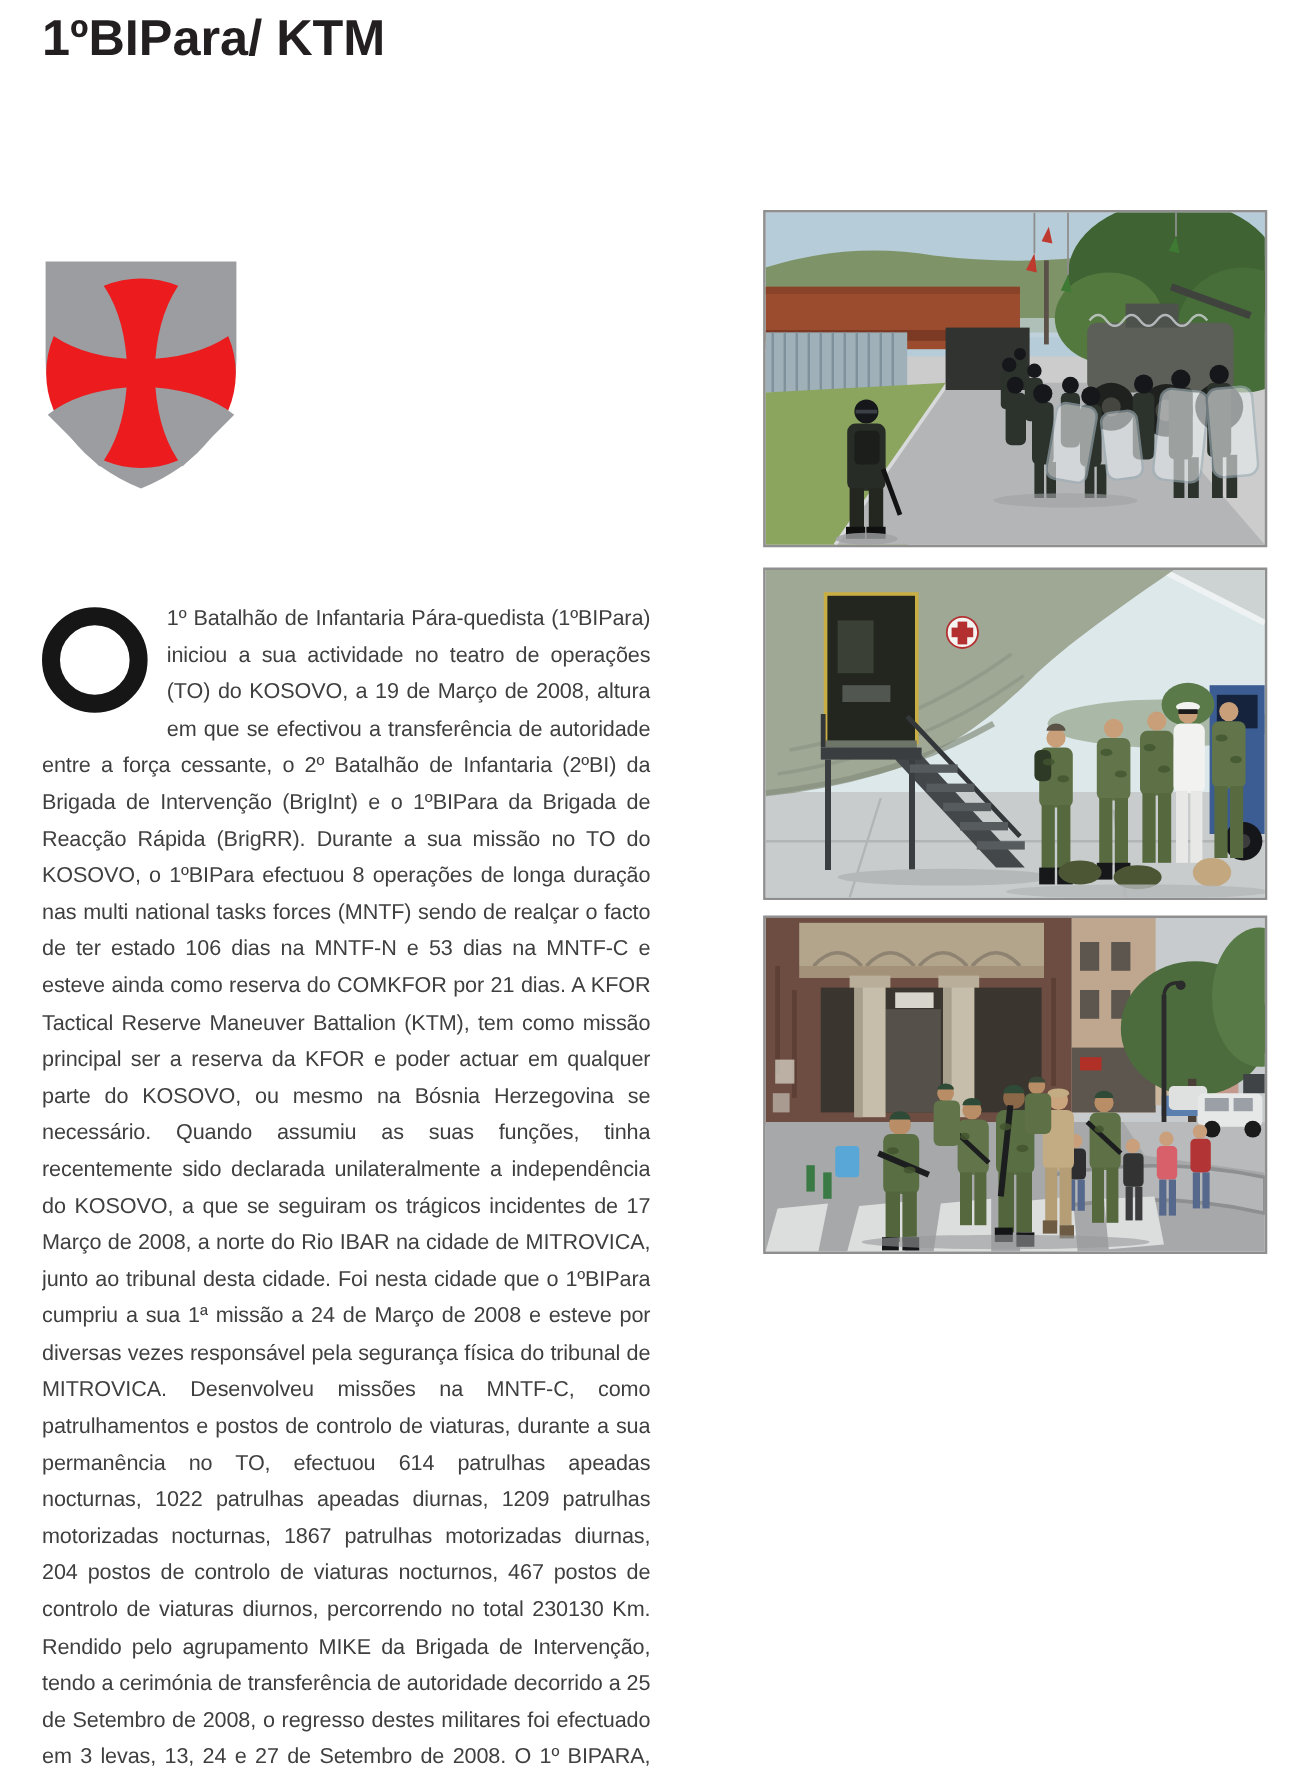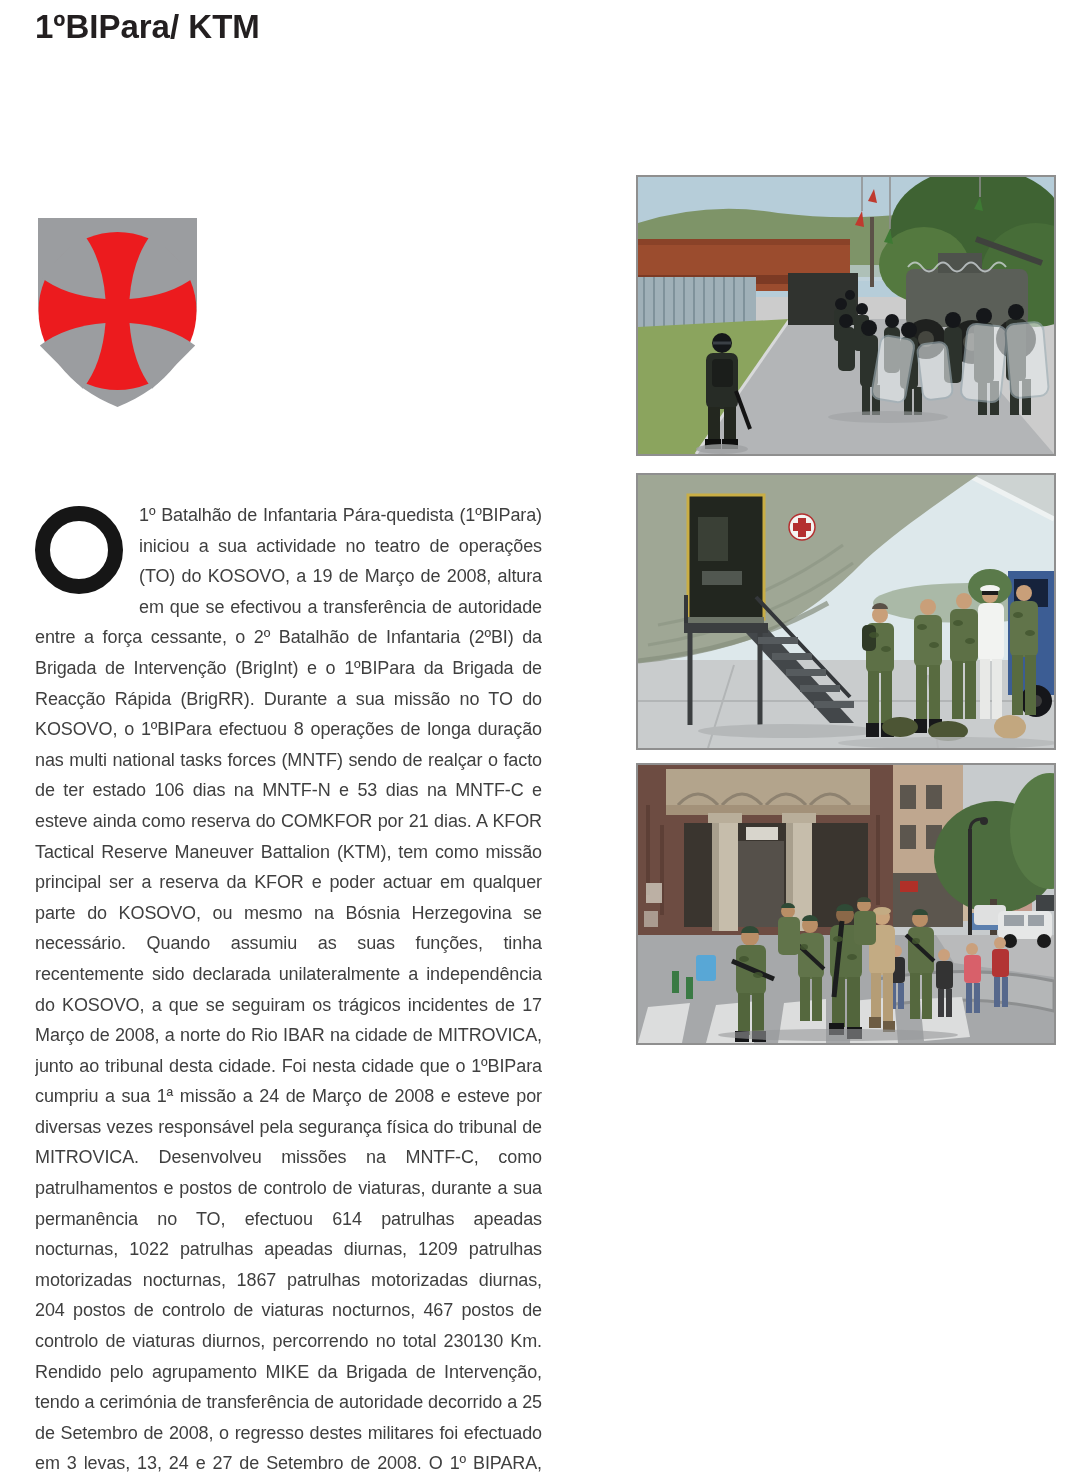--- a/index.html
+++ b/index.html
@@ -2,21 +2,21 @@
 <html><head>
 <meta charset="utf-8">
 <style>
   html,body{margin:0;padding:0;background:#ffffff;}
   .page{
     position:relative;width:1080px;height:1478px;background:#ffffff;overflow:hidden;
     font-family:"Liberation Sans", sans-serif;
   }
   .page-title{
     position:absolute;left:35px;top:8px;margin:0;
-    font-size:33px;font-weight:bold;color:#231f20;letter-spacing:0px;
+    font-size:42px;font-weight:bold;color:#231f20;letter-spacing:0px;
   }
   .crest{position:absolute;left:35px;top:215px;width:165px;height:195px;}
   .article{
     position:absolute;left:35px;top:500px;width:507px;height:978px;overflow:hidden;
     font-size:18px;line-height:30.6px;color:#3f3f3f;text-align:justify;
     letter-spacing:-0.1px;
   }
   .dropcap{
     float:left;width:58px;height:58px;border:15px solid #161616;border-radius:50%;
     margin:6px 16px 4px 0;

